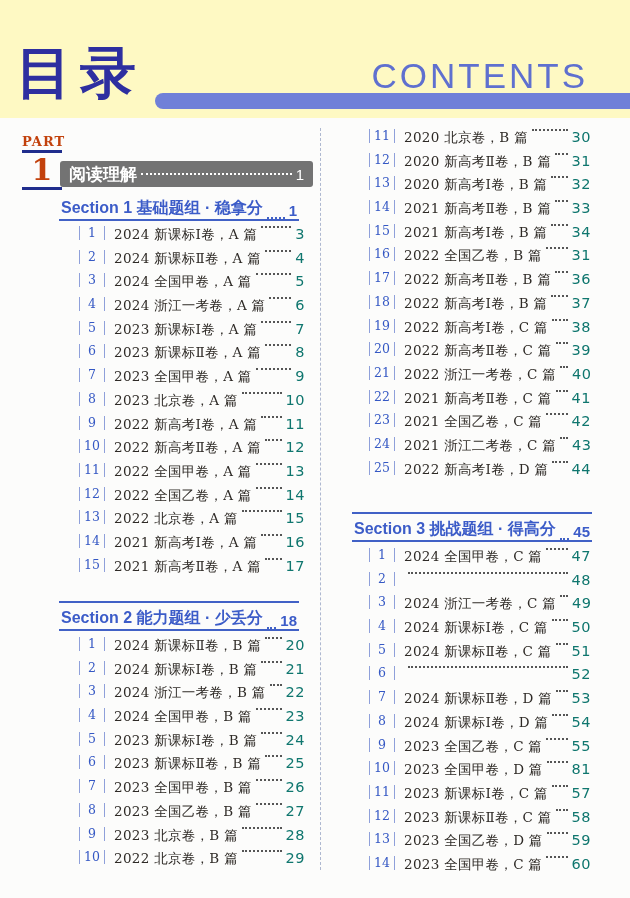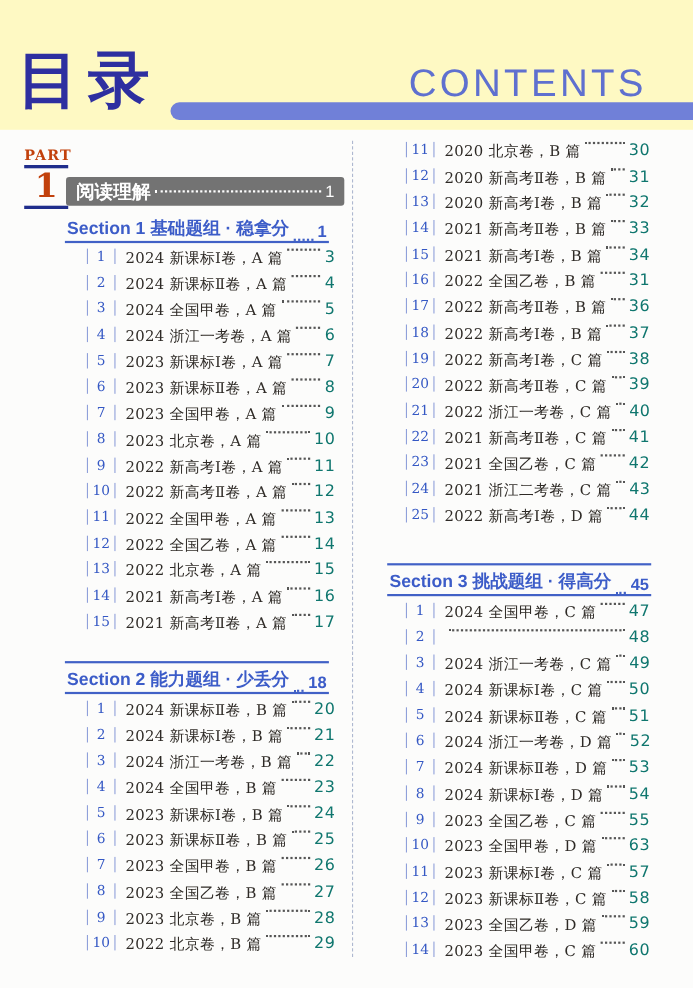--- a/index.html
+++ b/index.html
@@ -387,21 +387,20 @@
     <span class="pg">50</span>
   </li>
       <li class="toc-item">
     <span class="num">5</span>
     <span class="title">2024 新课标Ⅱ卷，C 篇</span>
     <span class="leader"></span>
     <span class="pg">51</span>
   </li>
       <li class="toc-item">
     <span class="num">6</span>
-    <span class="title">2024 浙江一考卷，D 篇</span>
     <span class="leader"></span>
     <span class="pg">52</span>
   </li>
       <li class="toc-item">
     <span class="num">7</span>
     <span class="title">2024 新课标Ⅱ卷，D 篇</span>
     <span class="leader"></span>
     <span class="pg">53</span>
   </li>
       <li class="toc-item">
@@ -413,21 +412,21 @@
       <li class="toc-item">
     <span class="num">9</span>
     <span class="title">2023 全国乙卷，C 篇</span>
     <span class="leader"></span>
     <span class="pg">55</span>
   </li>
       <li class="toc-item">
     <span class="num">10</span>
     <span class="title">2023 全国甲卷，D 篇</span>
     <span class="leader"></span>
-    <span class="pg">63</span>
+    <span class="pg">81</span>
   </li>
       <li class="toc-item">
     <span class="num">11</span>
     <span class="title">2023 新课标Ⅰ卷，C 篇</span>
     <span class="leader"></span>
     <span class="pg">57</span>
   </li>
       <li class="toc-item">
     <span class="num">12</span>
     <span class="title">2023 新课标Ⅱ卷，C 篇</span>

